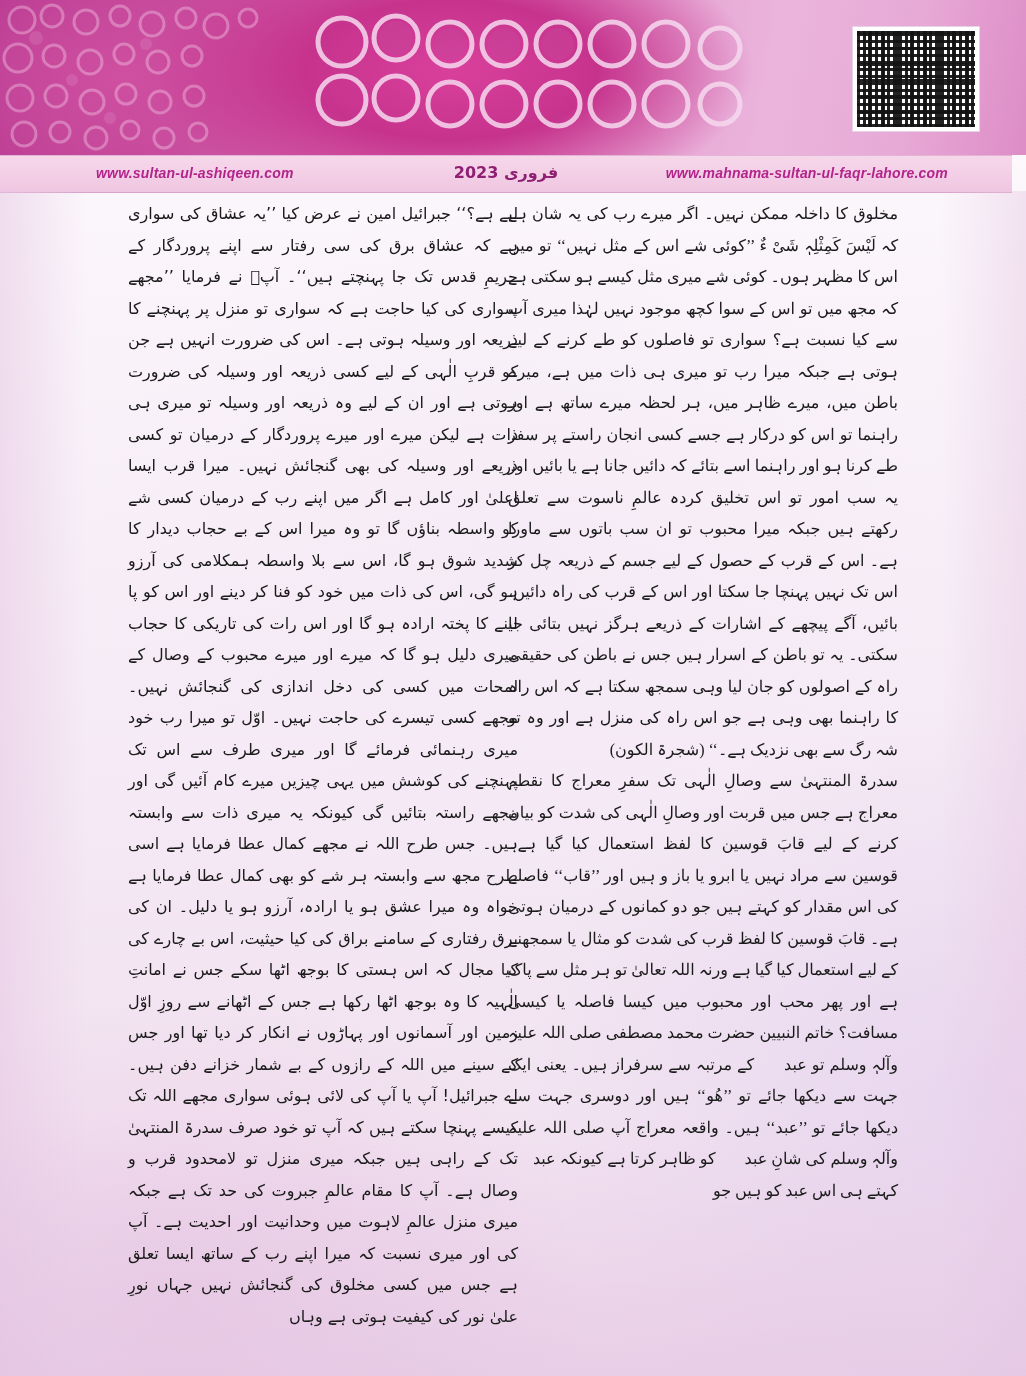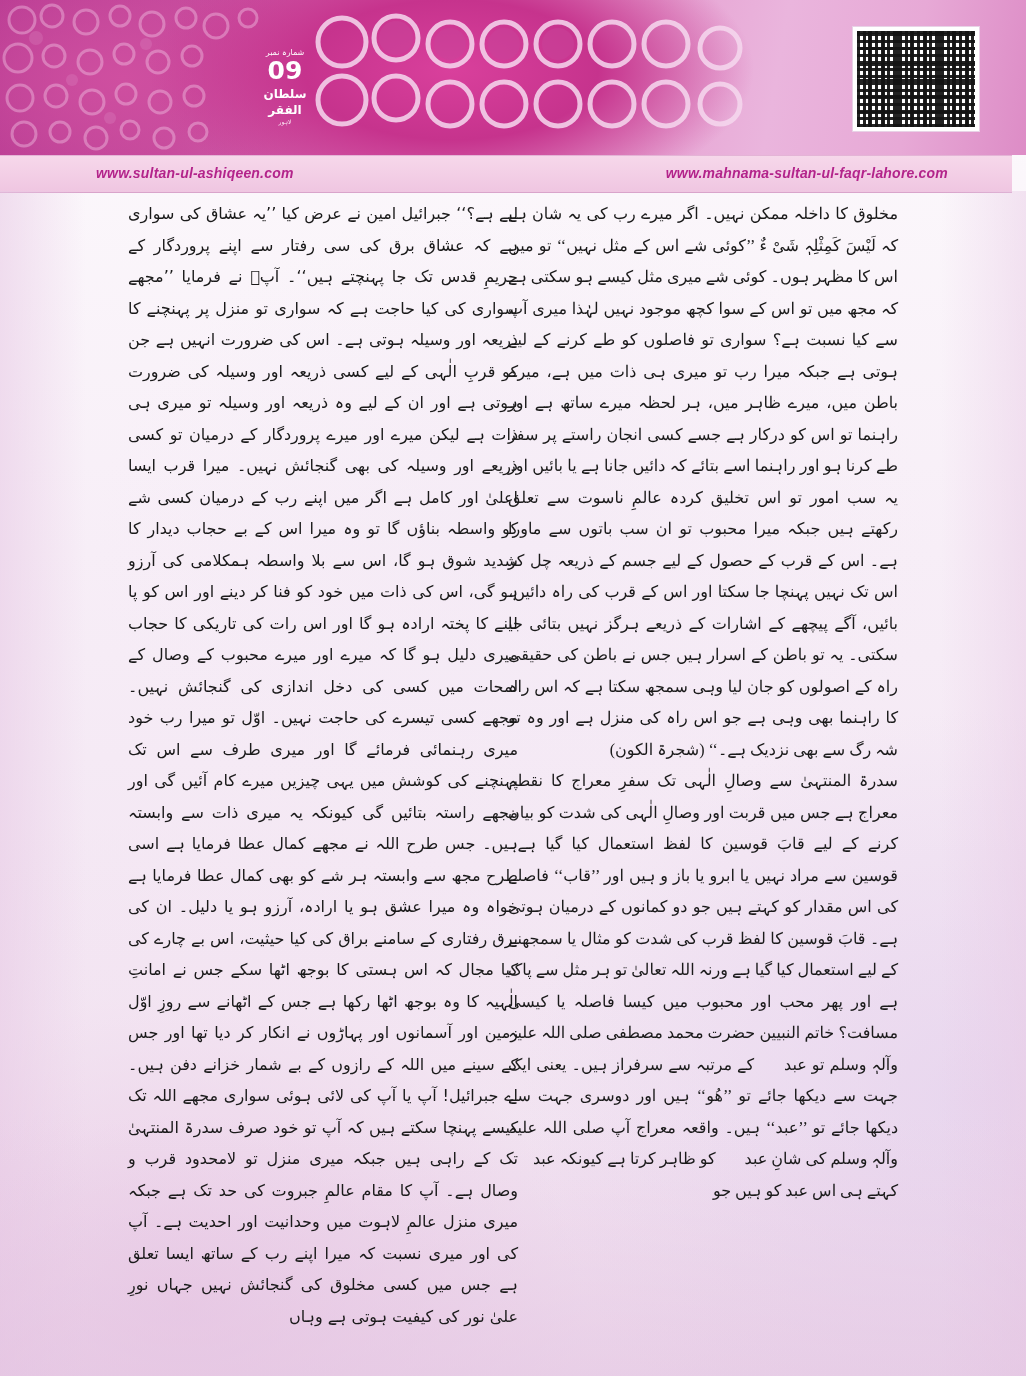--- a/index.html
+++ b/index.html
@@ -250,34 +250,29 @@
         <circle cx="420" cy="96" r="20"></circle>
       </g>
       <g fill="#c9449a" opacity="0.5">
         <circle cx="96" cy="30" r="17"></circle>
         <circle cx="150" cy="36" r="16"></circle>
         <circle cx="204" cy="36" r="16"></circle>
         <circle cx="258" cy="36" r="16"></circle>
       </g>
     </svg>
 
-    <div class="logo-badge">
-      <div class="logo-sub">شمارہ نمبر</div>
-      <div class="logo-num">09</div>
-      <div class="logo-name">سلطان الفقر</div>
-      <div class="logo-tag">لاہور</div>
-    </div>
 
     <div class="qr">
       <div class="qr-inner"></div>
     </div>
   </div>
 
   <div class="urlbar">
     <div class="u url-left">www.sultan-ul-ashiqeen.com</div>
+    <div class="issue-date">فروری 2023</div>
     <div class="u url-right">www.mahnama-sultan-ul-faqr-lahore.com</div>
   </div>
 
   <div class="edge-left-glow"></div>
   <div class="edge-right-glow"></div>
   <div class="bottom-glow"></div>
 
   <div class="content">
 
     <div class="col col-right">

